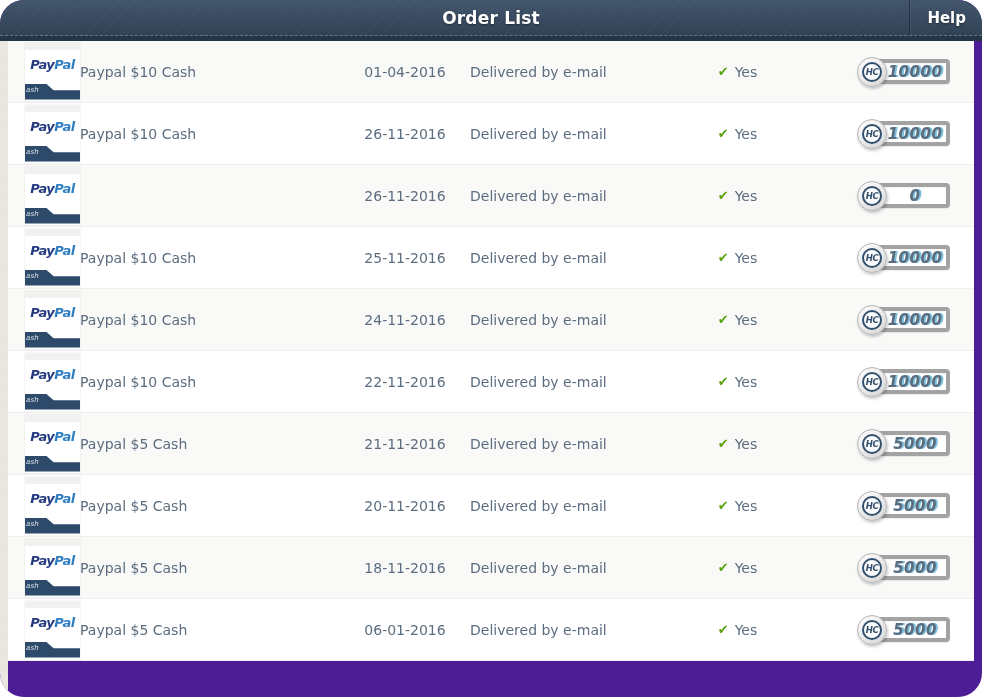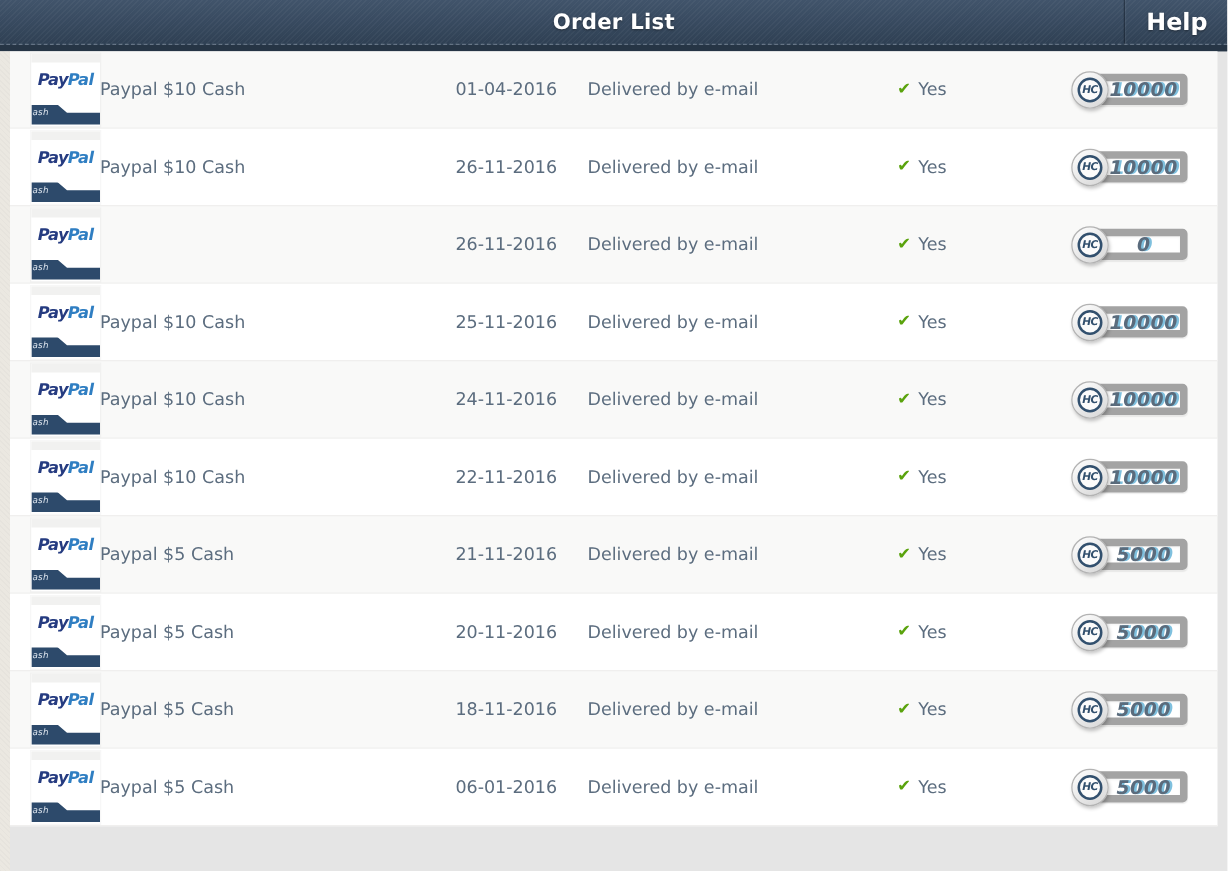--- a/index.html
+++ b/index.html
@@ -1,37 +1,37 @@
 <!DOCTYPE html>
 <html><head>
 <meta charset="utf-8">
 <style>
   * { margin:0; padding:0; box-sizing:border-box; }
   html,body { width:982px; height:697px; background:#fff; overflow:hidden; }
   body { font-family:"DejaVu Sans","Liberation Sans",sans-serif; }
 
-  .page { position:relative; width:982px; height:697px; overflow:hidden; background:#e5e5e5; }
+  .page { position:relative; width:982px; height:697px; overflow:hidden; background:#4c1d95;border-radius:24px; }
 
   
   .app-header {
     position:relative; height:41px; width:100%;
     background:
       repeating-linear-gradient(135deg, rgba(255,255,255,.035) 0 1px, rgba(0,0,0,0) 1px 3px),
       linear-gradient(#41546b, #2c3d50);
   }
   .header-shade { position:absolute; left:0; bottom:0; width:100%; height:5px; background:#263545; }
   .header-dash  { position:absolute; left:0; bottom:5px; width:100%; border-top:1px dashed rgba(190,200,212,.38); }
   .page-title {
     position:absolute; left:0; right:0; top:0; height:36px; line-height:36px;
     text-align:center; color:#fff; font-size:17px; font-weight:bold; letter-spacing:.2px;
     text-shadow:0 1px 2px rgba(0,0,0,.4);
   }
   .help-btn {
     position:absolute; right:0; top:0; height:36px; line-height:36px;
-    padding:0 16px 0 17px; color:#fff; font-size:19px; font-weight:bold;
+    padding:0 16px 0 17px; color:#fff; font-size:15px; font-weight:bold;
     border-left:1px solid rgba(10,20,30,.45); box-shadow:inset 1px 0 0 rgba(255,255,255,.06);
     cursor:pointer; text-shadow:0 1px 2px rgba(0,0,0,.4);margin-left:28px;
   }
 
   
   .left-strip {
     position:absolute; left:0; top:41px; width:8px; bottom:0;
     background:
       repeating-linear-gradient(45deg, rgba(0,0,0,.02) 0 1px, rgba(0,0,0,0) 1px 3px),
       #ebe8e1;
@@ -88,21 +88,21 @@
     color:#dde5ee; letter-spacing:.2px;
   }
 
   
   .check { color:#5aa30d; font-size:13px; line-height:1; }
 
   
   .price-badge { position:relative; display:flex; align-items:flex-start; }
   .price-box {
     width:78px; height:25px; background:#fff;
-    border:6px solid #a3a3a3; border-radius:4px;
+    border:4px solid #a3a3a3; border-radius:4px;
     box-shadow:0 1px 1px rgba(0,0,0,.07), inset 0 1px 2px rgba(0,0,0,.05);
     display:flex; align-items:center; justify-content:center; padding-left:8px;
   }
   .price-num {
     font-size:15px; font-weight:bold; font-style:italic; letter-spacing:.5px;
     color:#5a6b7c; text-shadow:2px 0 0 #7fc0de;
   }
   .coin {
     position:absolute; left:-15px; top:50%; transform:translateY(-50%);
     width:30px; height:30px; border-radius:50%;

